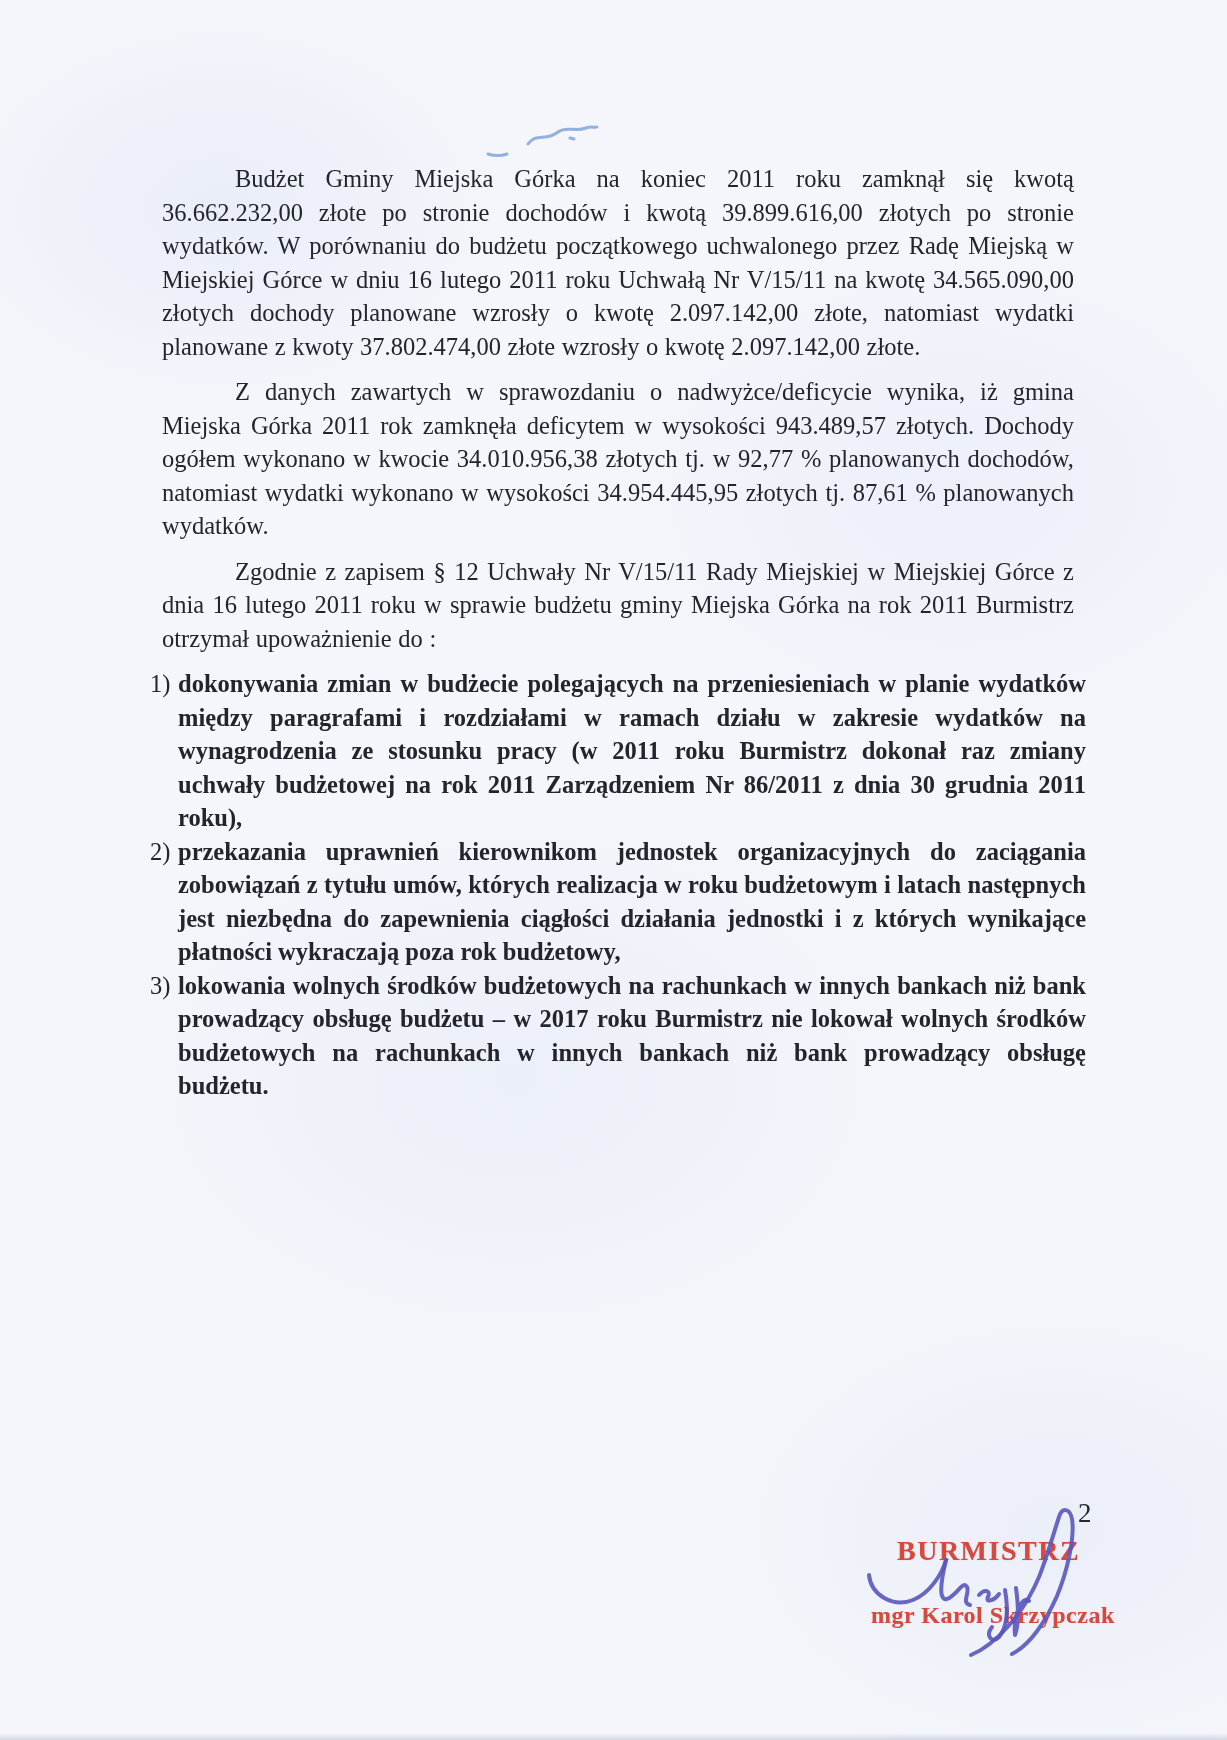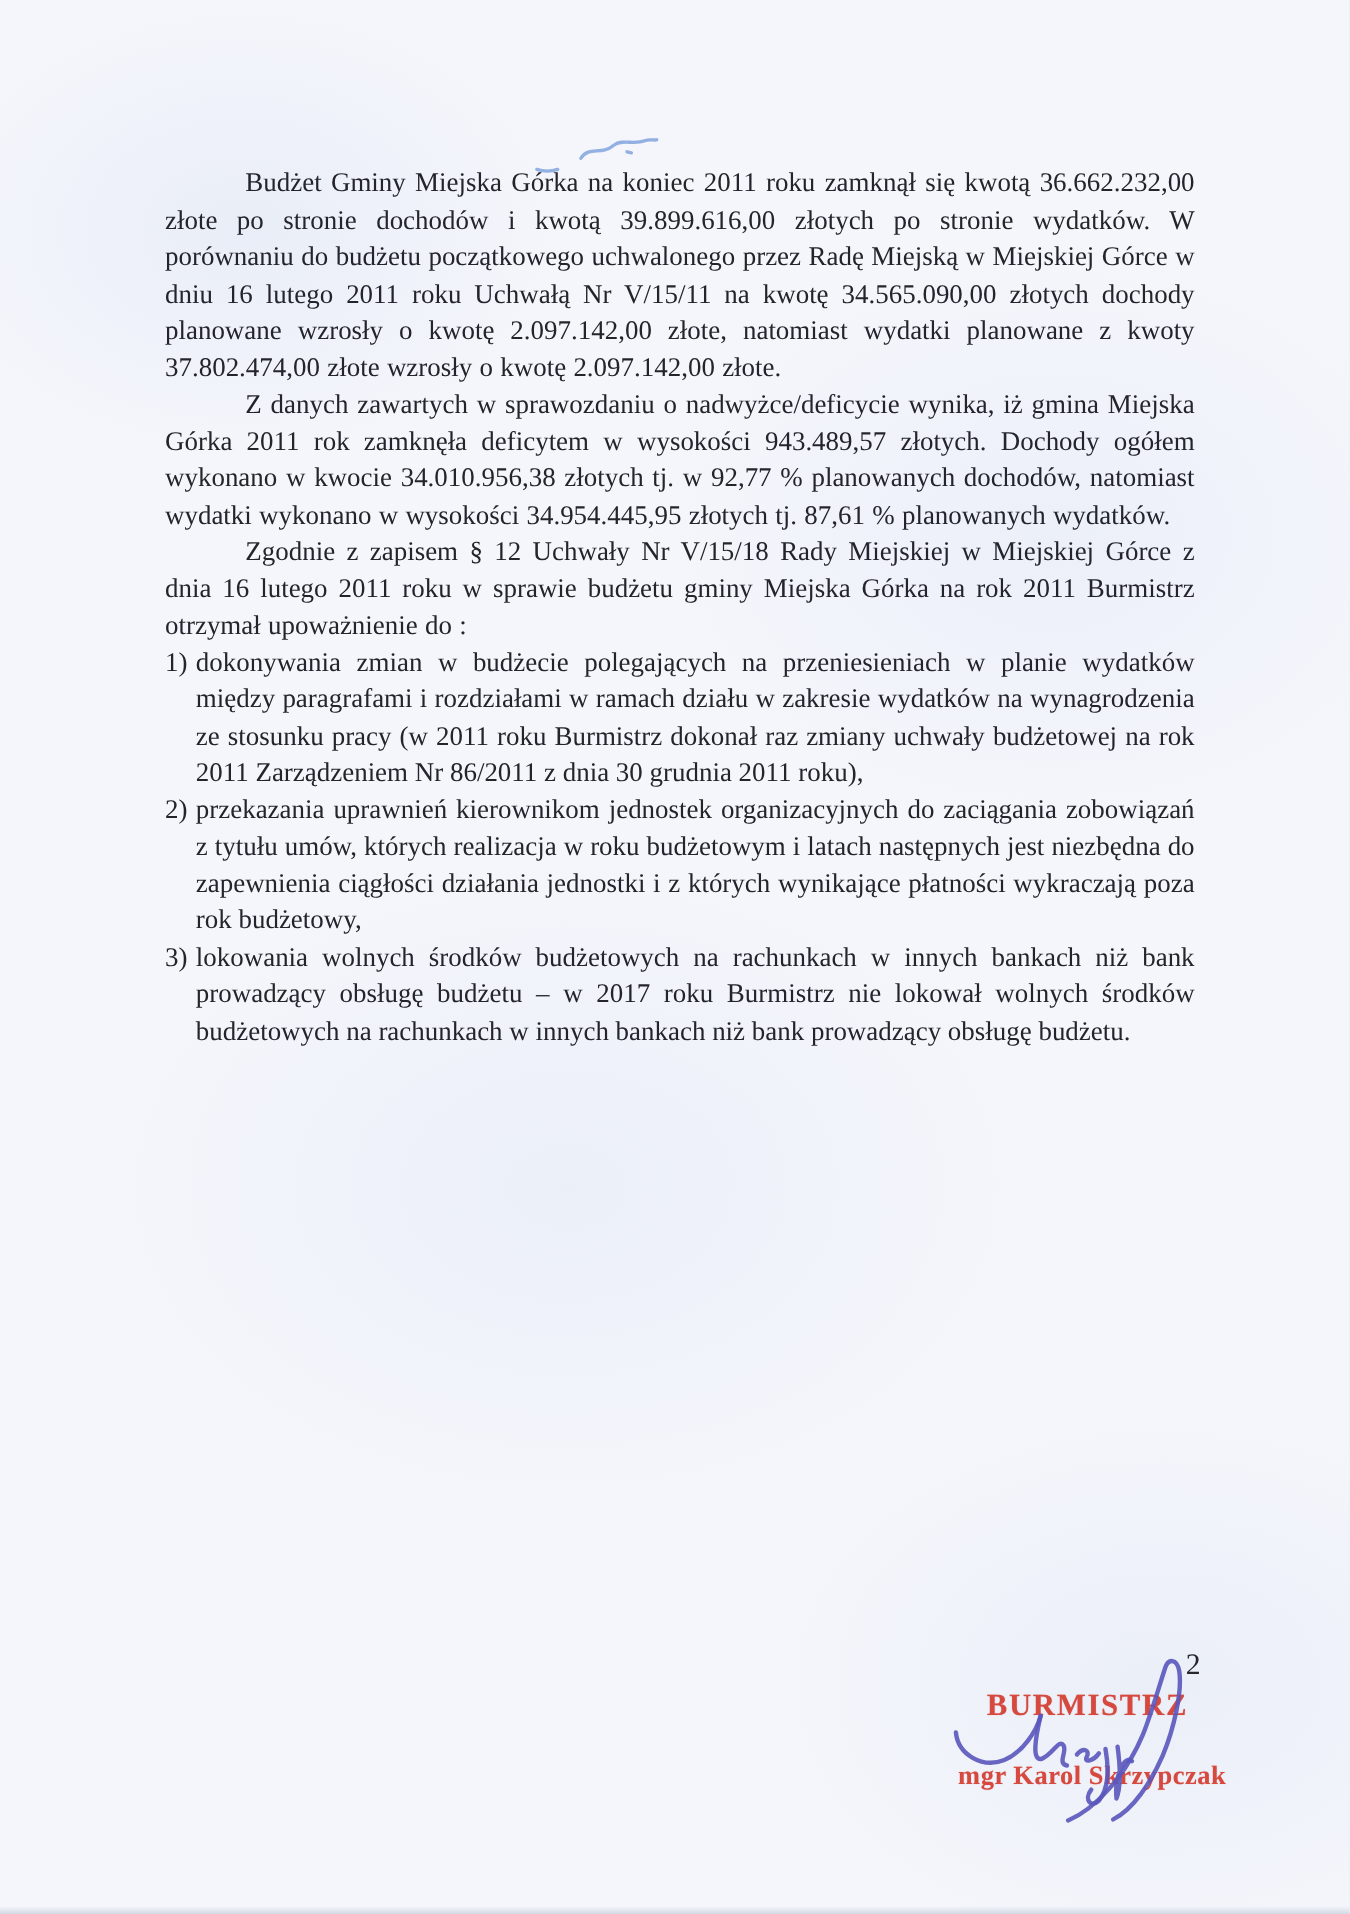--- a/index.html
+++ b/index.html
@@ -20,27 +20,27 @@
   .page::after{
     content:"";position:absolute;left:0;right:0;bottom:0;height:7px;
     background:linear-gradient(to bottom, rgba(150,160,185,0), rgba(150,160,185,.35));
     pointer-events:none;
   }
   .content{
     position:absolute;left:150px;top:150px;width:936px;
     font-size:24.5px;line-height:33.5px;
   }
   .para{
-    margin:0;text-align:justify;text-indent:73px;
+    margin:12px;text-align:justify;text-indent:73px;
     word-spacing:0.02em;
   }
   .numbered-list{margin:0;}
   .list-item{display:flex;align-items:flex-start;}
   .list-marker{flex:none;width:28px;}
-  .list-text{flex:1;text-align:justify;}
+  .list-text{flex:1;text-align:justify;font-weight:bold;}
   .page-number{
     position:absolute;left:1078px;top:1500px;
     font-size:27px;line-height:1;color:#26262c;
   }
   .stamp-title{
     position:absolute;left:897px;top:1537px;
     font-size:28px;line-height:1;font-weight:bold;
     letter-spacing:1.5px;color:var(--stamp,#d6493f);
     text-shadow:0 0 1px rgba(214,73,63,.45);
   }
@@ -62,21 +62,21 @@
 
   <svg class="penmark-svg" width="140" height="52" viewBox="0 0 140 52" aria-hidden="true">
     <path class="pen-stroke" d="M18,38 C24,40 31,40 37,38"></path>
     <path class="pen-stroke" d="M58,28 C66,16 76,26 88,16 C96,10 106,16 116,12 C121,10 125,12 127,11"></path>
     <path class="pen-stroke" d="M100,22 l4,1"></path>
   </svg>
 
   <div class="content">
     <p class="para">Budżet Gminy Miejska Górka na koniec 2011 roku zamknął się kwotą 36.662.232,00 złote po stronie dochodów i kwotą 39.899.616,00 złotych po stronie wydatków. W porównaniu do budżetu początkowego uchwalonego przez Radę Miejską w Miejskiej Górce w dniu 16 lutego 2011 roku Uchwałą Nr V/15/11 na kwotę 34.565.090,00 złotych dochody planowane wzrosły o kwotę 2.097.142,00 złote, natomiast wydatki planowane z kwoty 37.802.474,00 złote wzrosły o kwotę 2.097.142,00 złote.</p>
     <p class="para">Z danych zawartych w sprawozdaniu o nadwyżce/deficycie wynika, iż gmina Miejska Górka 2011 rok zamknęła deficytem w wysokości 943.489,57 złotych. Dochody ogółem wykonano w kwocie 34.010.956,38 złotych tj. w 92,77 % planowanych dochodów, natomiast wydatki wykonano w wysokości 34.954.445,95 złotych tj. 87,61 % planowanych wydatków.</p>
-    <p class="para">Zgodnie z zapisem § 12 Uchwały Nr V/15/18 Rady Miejskiej w Miejskiej Górce z dnia 16 lutego 2011 roku w sprawie budżetu gminy Miejska Górka na rok 2011 Burmistrz otrzymał upoważnienie do :</p>
+    <p class="para">Zgodnie z zapisem § 12 Uchwały Nr V/15/11 Rady Miejskiej w Miejskiej Górce z dnia 16 lutego 2011 roku w sprawie budżetu gminy Miejska Górka na rok 2011 Burmistrz otrzymał upoważnienie do :</p>
 
     <div class="numbered-list">
       <div class="list-item">
         <span class="list-marker">1)</span>
         <span class="list-text">dokonywania zmian w budżecie polegających na przeniesieniach w planie wydatków między paragrafami i rozdziałami w ramach działu w zakresie wydatków na wynagrodzenia ze stosunku pracy (w 2011 roku Burmistrz dokonał raz zmiany uchwały budżetowej na rok 2011 Zarządzeniem Nr 86/2011 z dnia 30 grudnia 2011 roku),</span>
       </div>
       <div class="list-item">
         <span class="list-marker">2)</span>
         <span class="list-text">przekazania uprawnień kierownikom jednostek organizacyjnych do zaciągania zobowiązań z tytułu umów, których realizacja w roku budżetowym i latach następnych jest niezbędna do zapewnienia ciągłości działania jednostki i z których wynikające płatności wykraczają poza rok budżetowy,</span>
       </div>

